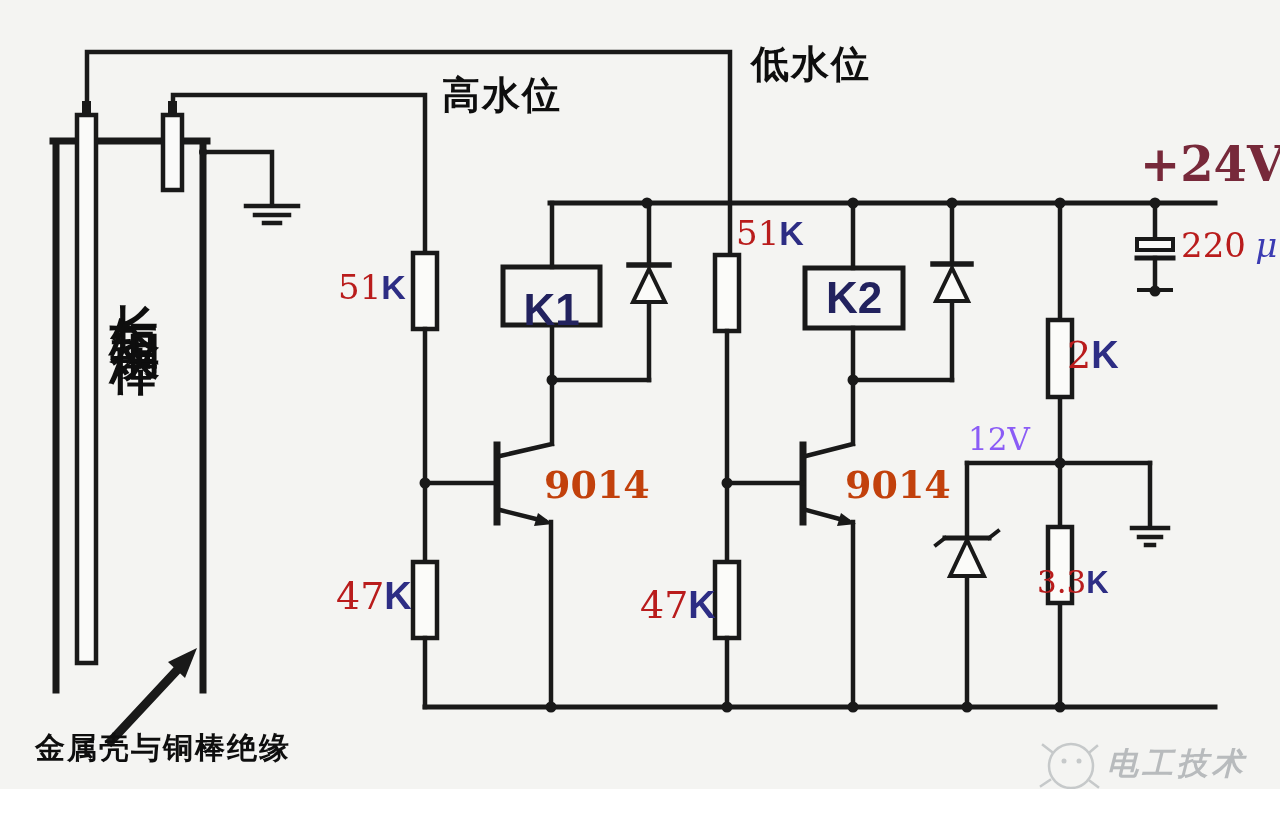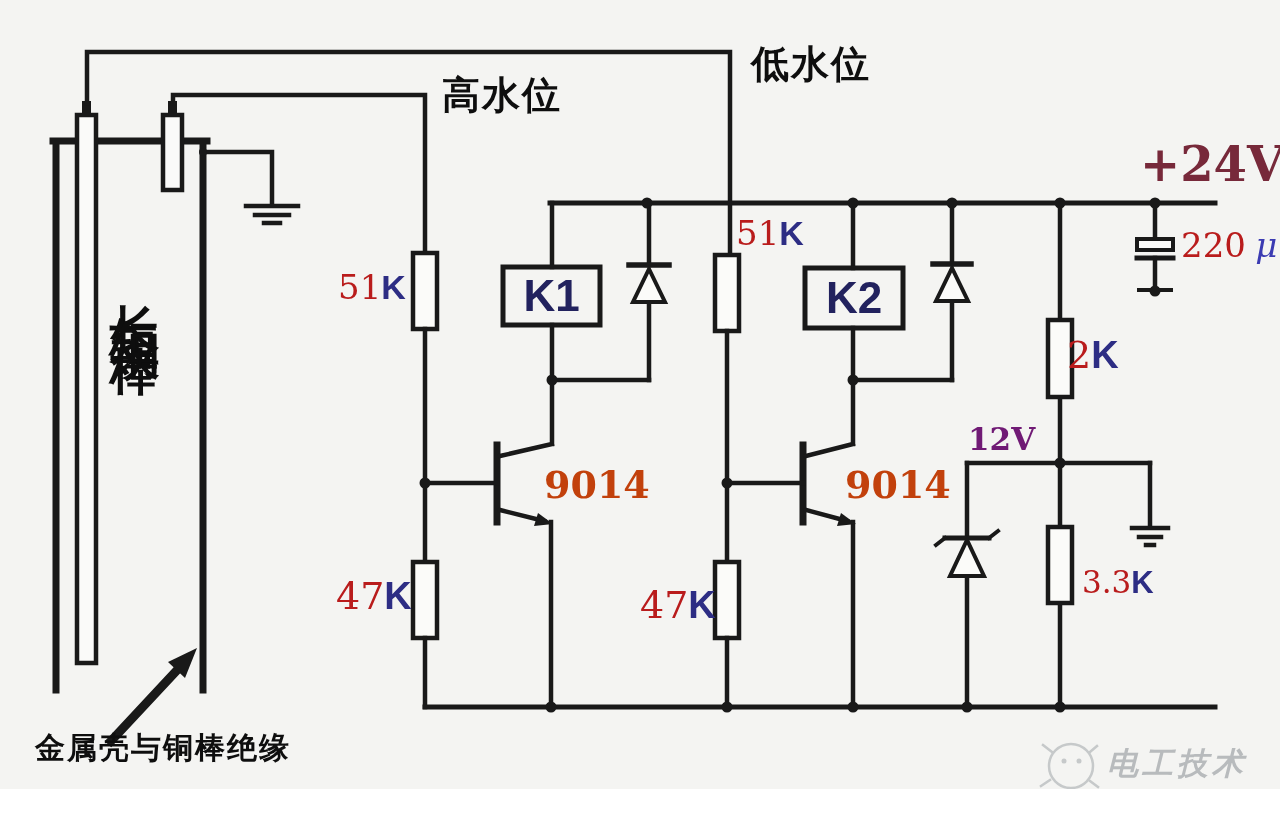--- a/index.html
+++ b/index.html
@@ -9,21 +9,21 @@
   .lbl{position:absolute;white-space:nowrap;line-height:1;}
   .cn{font-weight:700;color:#0e0e0e;letter-spacing:2px;}
   .serif{font-family:"DejaVu Serif","Liberation Serif",serif;}
   .val-num{font-family:"DejaVu Serif","Liberation Serif",serif;color:#b91c1c;}
   .val-unit{font-family:"Liberation Sans",sans-serif;color:#2d2d84;font-weight:700;}
   .relay-box{position:absolute;display:flex;align-items:center;justify-content:center;
              font-weight:700;color:#22225e;font-size:44px;}
   .rods-vert{writing-mode:vertical-rl;text-orientation:upright;font-size:50px;
              letter-spacing:14px;font-weight:700;color:#0e0e0e;}
   .supply{color:#77293a;font-weight:700;}
-  .zenerv{color:#701a75;font-weight:700;text-align:center;}
+  .zenerv{color:#8b5cf6;font-weight:400;text-align:center;}
   .transistor-lbl{color:#c2410c;font-weight:bold;}
   .watermark-text{color:#b8bbbd;font-weight:700;letter-spacing:4px;font-style:italic;}
 </style>
 </head>
 <body>
 
 <div class="stage">
 
   <svg width="1280" height="822" viewBox="0 0 1280 822">
     <g fill="none" stroke="#191919" stroke-width="4.5" stroke-linecap="square">
@@ -164,21 +164,21 @@
   <div class="lbl cn" style="left:751px;top:45px;font-size:38px;">低水位</div>
 
   <div class="lbl rods-vert" style="left:110px;top:264px;height:280px;">长短铜棒</div>
 
   <div class="lbl cn" style="left:35px;top:733px;font-size:30px;">金属壳与铜棒绝缘</div>
 
   <div class="lbl serif supply" style="left:1140px;top:140px;font-size:48px;">+24V</div>
 
   <div class="lbl serif zenerv" style="left:968px;top:424px;font-size:31px;">12V</div>
 
-  <div class="relay-box" style="left:503px;top:267px;width:97px;height:58px;text-align:right;">K1</div>
+  <div class="relay-box" style="left:503px;top:281px;width:97px;height:58px;text-align:right;">K1</div>
 
   <div class="relay-box" style="left:805px;top:268px;width:98px;height:60px;">K2</div>
 
   <div class="lbl serif transistor-lbl" style="left:544px;top:466px;font-size:38px;">9014</div>
 
   <div class="lbl serif transistor-lbl" style="left:845px;top:466px;font-size:38px;">9014</div>
 
   <div class="lbl" style="left:338px;top:270px;font-size:34px;">
     <span class="val-num">51</span><span class="val-unit">K</span>
   </div>
@@ -192,21 +192,21 @@
   </div>
 
   <div class="lbl" style="left:640px;top:586px;font-size:38px;">
     <span class="val-num">47</span><span class="val-unit">K</span>
   </div>
 
   <div class="lbl" style="left:1067px;top:336px;font-size:38px;">
     <span class="val-num">2</span><span class="val-unit">K</span>
   </div>
 
-  <div class="lbl" style="left:1082px;top:567px;font-size:31px;">
+  <div class="lbl" style="left:1037px;top:567px;font-size:31px;">
     <span class="val-num">3.3</span><span class="val-unit">K</span>
   </div>
 
   <div class="lbl" style="left:1181px;top:228px;font-size:34px;">
     <span class="val-num">220</span>
     <span style="color:#3b3bb2;font-family:'DejaVu Serif','Liberation Serif',serif;font-style:italic;">μ</span>
   </div>
 
   <div class="lbl watermark-text" style="left:1107px;top:748px;font-size:31px;">电工技术</div>
 

